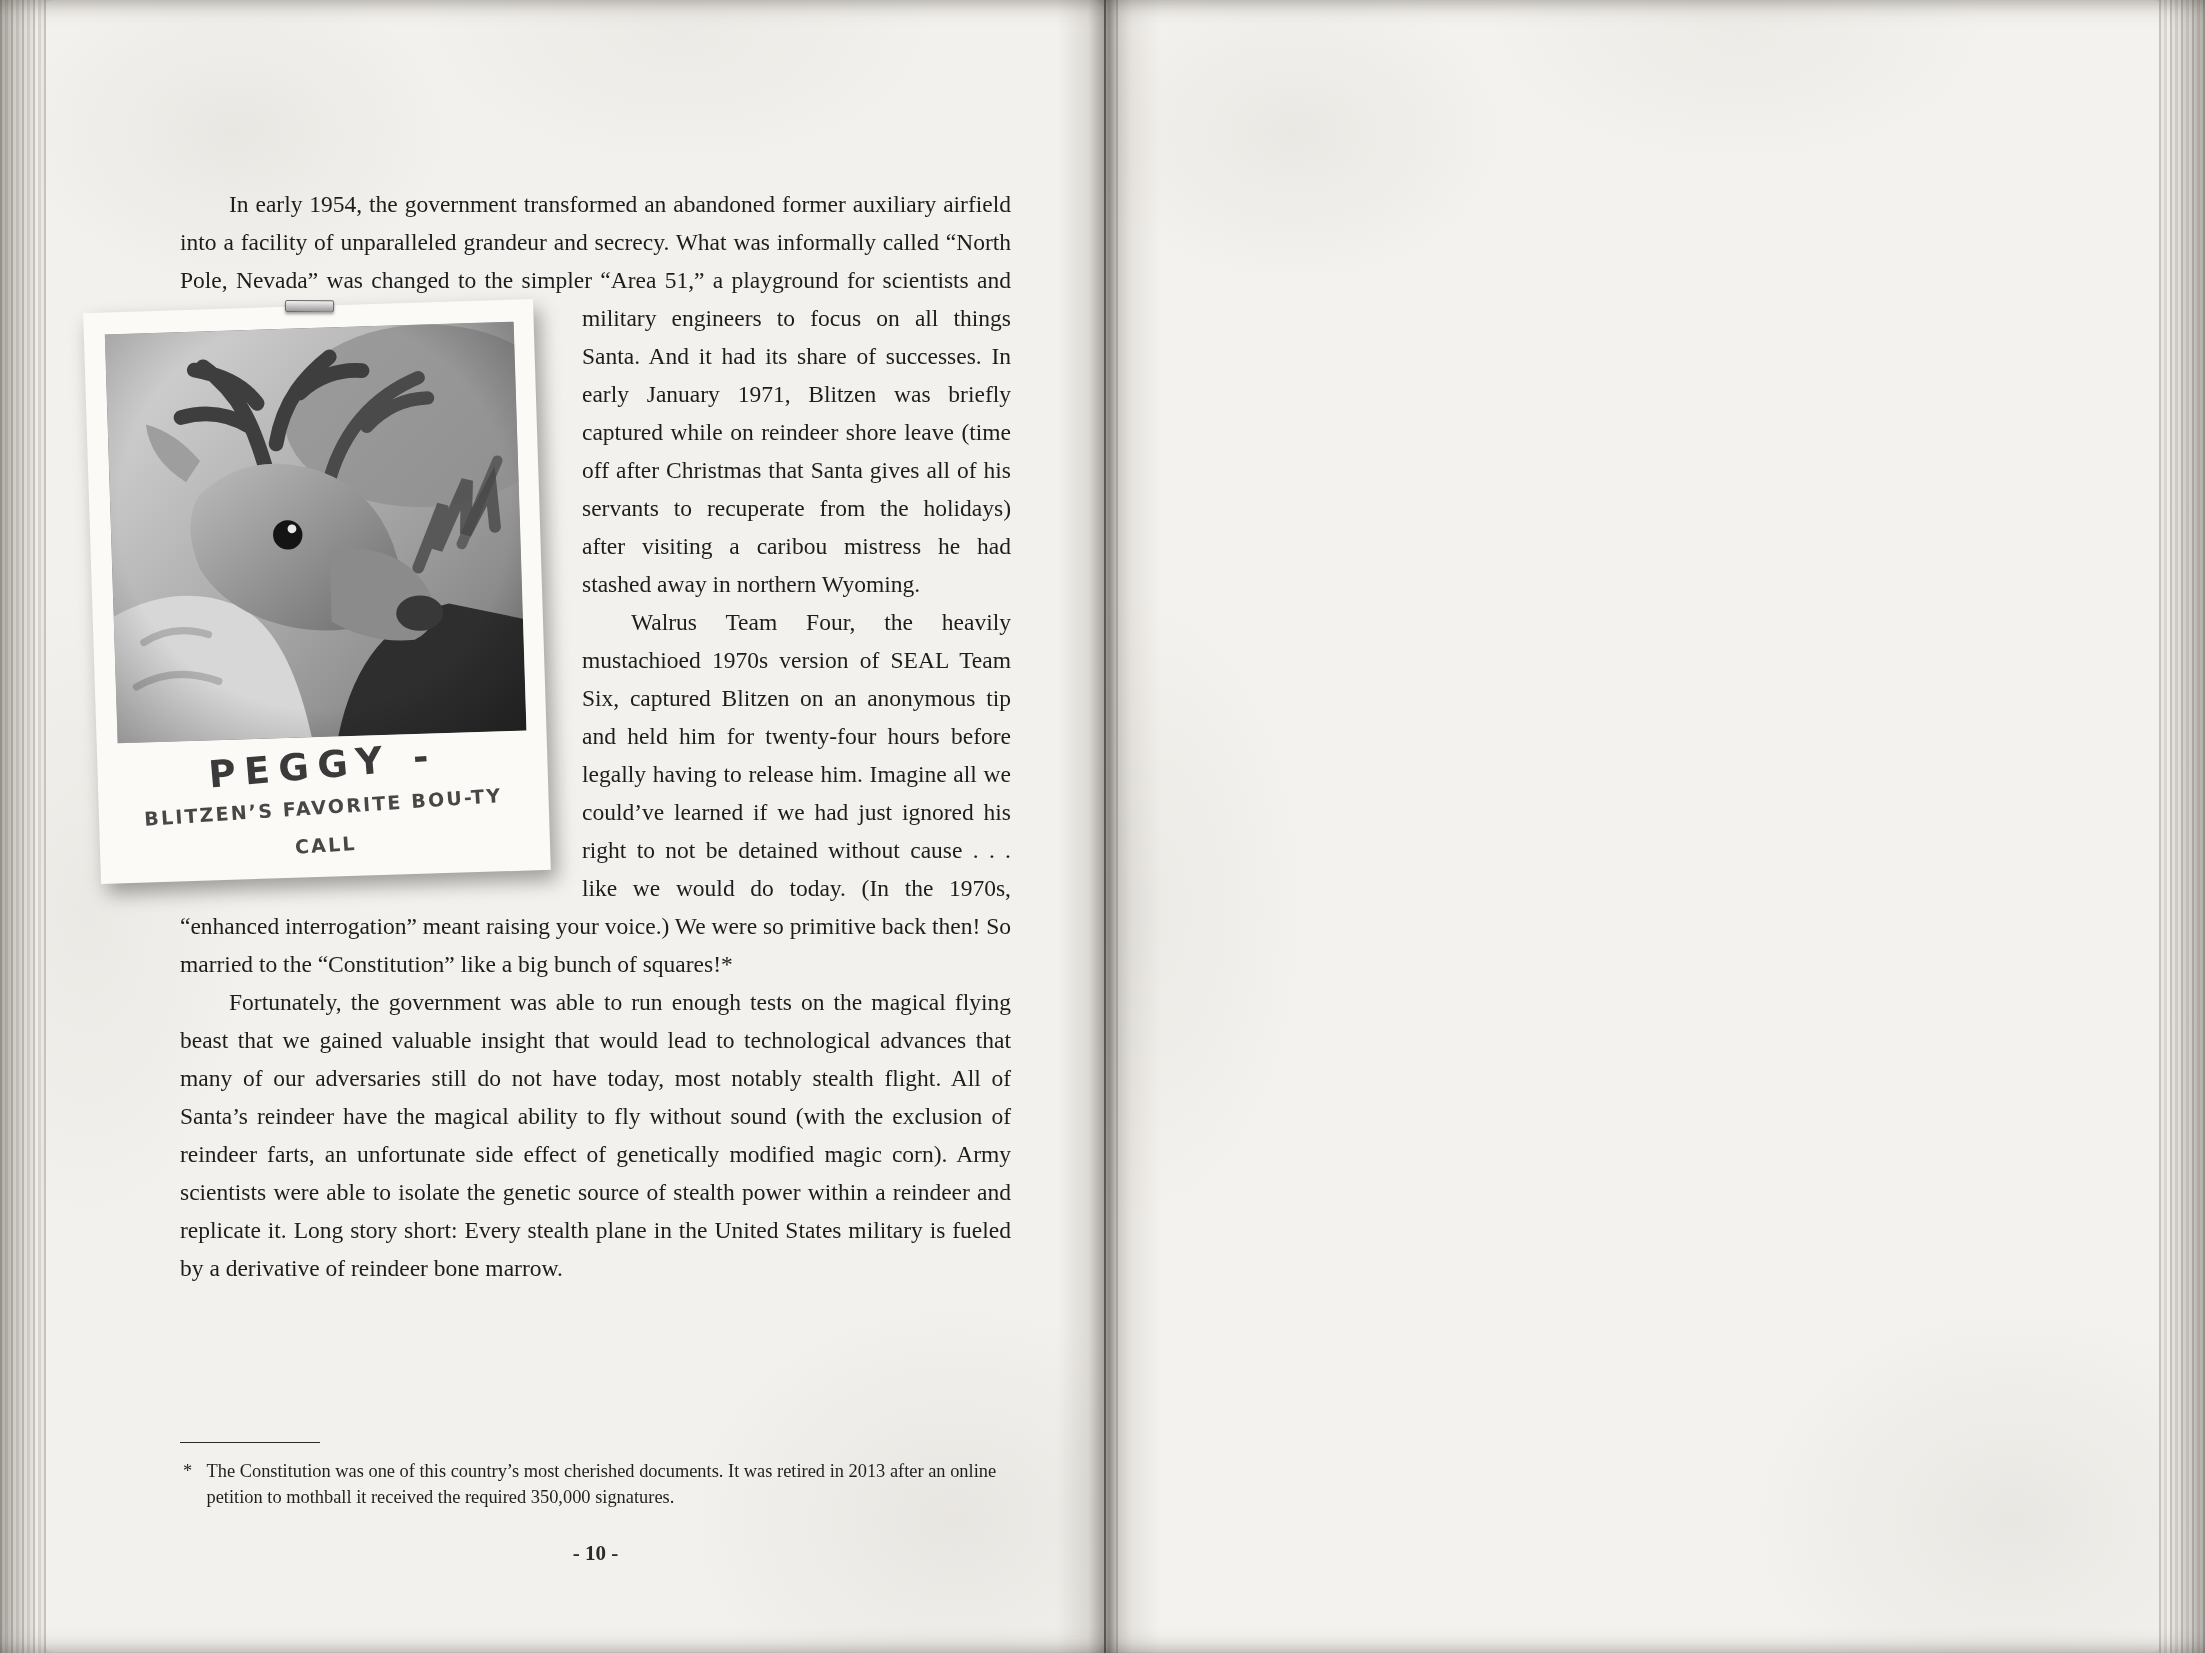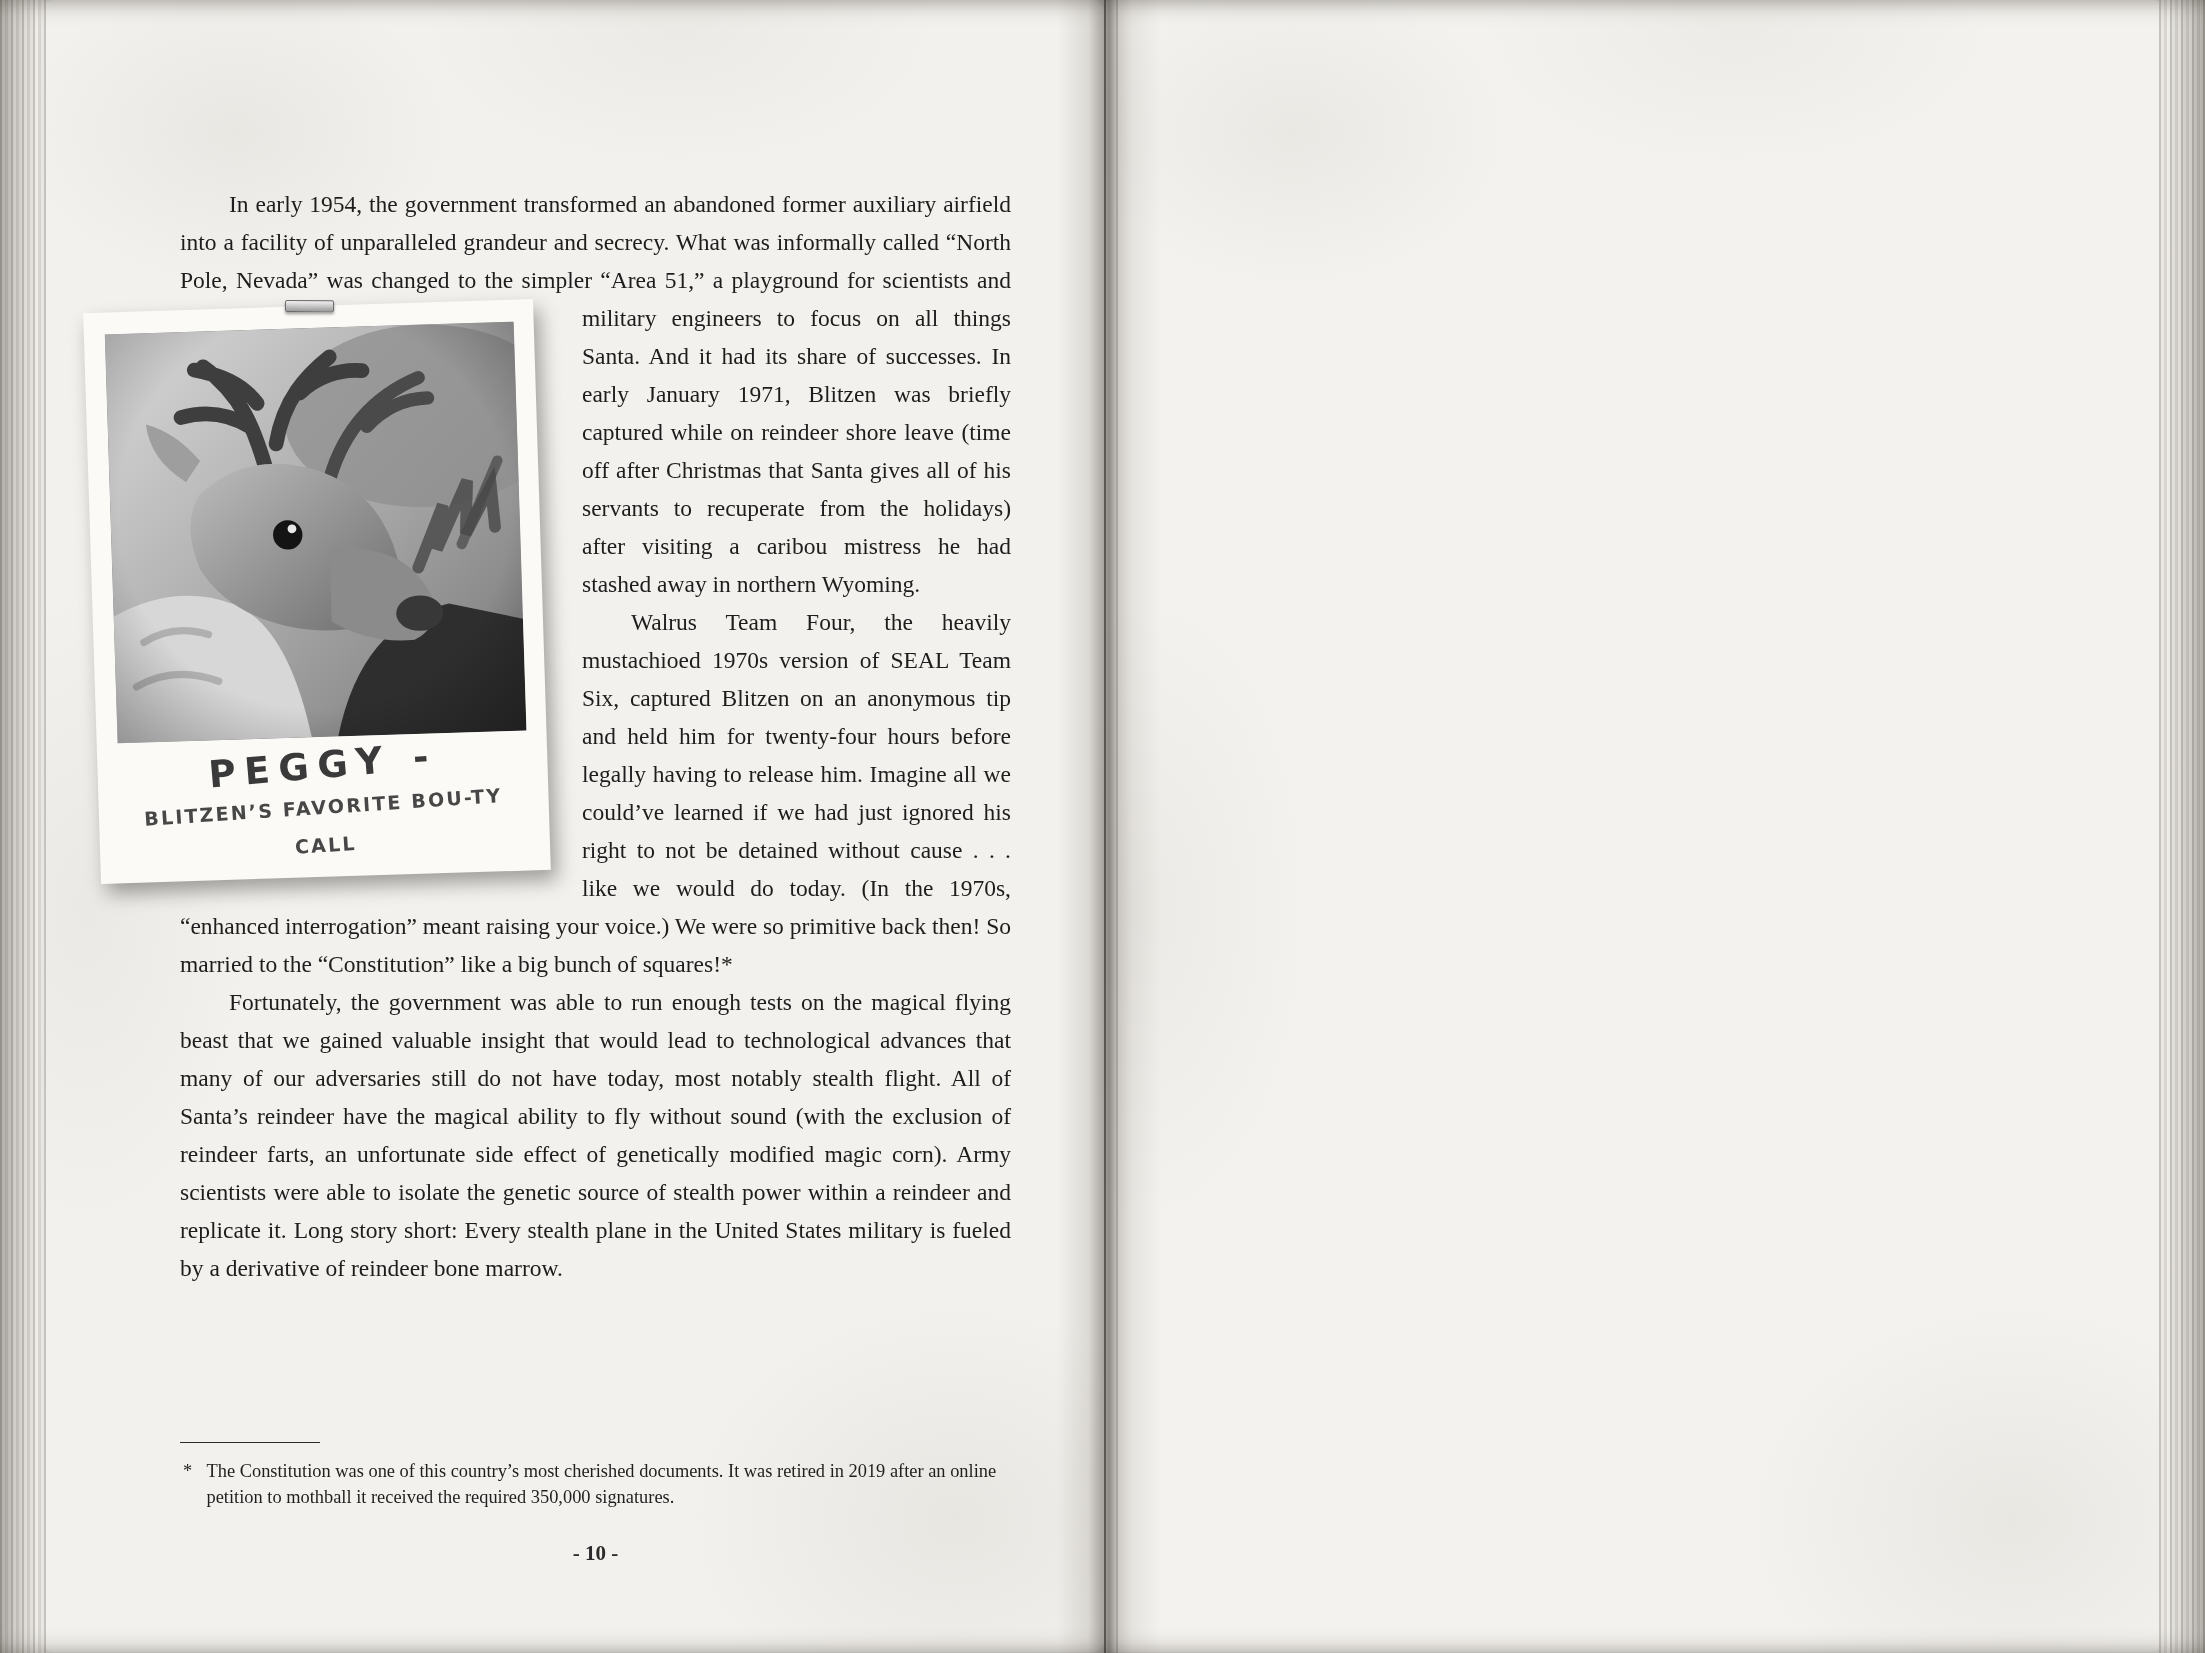--- a/index.html
+++ b/index.html
@@ -169,21 +169,21 @@
       </div>
 
       <div class="para">Walrus Team Four, the heavily mustachioed 1970s version of SEAL Team Six, captured Blitzen on an anonymous tip and held him for twenty-four hours before legally having to release him. Imagine all we could’ve learned if we had just ignored his right to not be detained without cause . . . like we would do today. (In the 1970s, “enhanced interrogation” meant raising your voice.) We were so primitive back then! So married to the “Constitution” like a big bunch of squares!*</div>
       <div class="para">Fortunately, the government was able to run enough tests on the magical flying beast that we gained valuable insight that would lead to technological advances that many of our adversaries still do not have today, most notably stealth flight. All of Santa’s reindeer have the magical ability to fly without sound (with the exclusion of reindeer farts, an unfortunate side effect of genetically modified magic corn). Army scientists were able to isolate the genetic source of stealth power within a reindeer and replicate it. Long story short: Every stealth plane in the United States military is fueled by a derivative of reindeer bone marrow.</div>
     </div>
 
     <div class="footnote footnote-left">
       <div class="fn-rule"></div>
       <div class="fn-body">
         <span class="fn-marker">*</span>
-        <span>The Constitution was one of this country’s most cherished documents. It was retired in 2019 after an online petition to mothball it received the required 350,000 signatures.</span>
+        <span>The Constitution was one of this country’s most cherished documents. It was retired in 2013 after an online petition to mothball it received the required 350,000 signatures.</span>
       </div>
     </div>
 
     <div class="page-num page-num-left">- 10 -</div>
   </div>
 
   <div class="page page-right">
     
 
     

